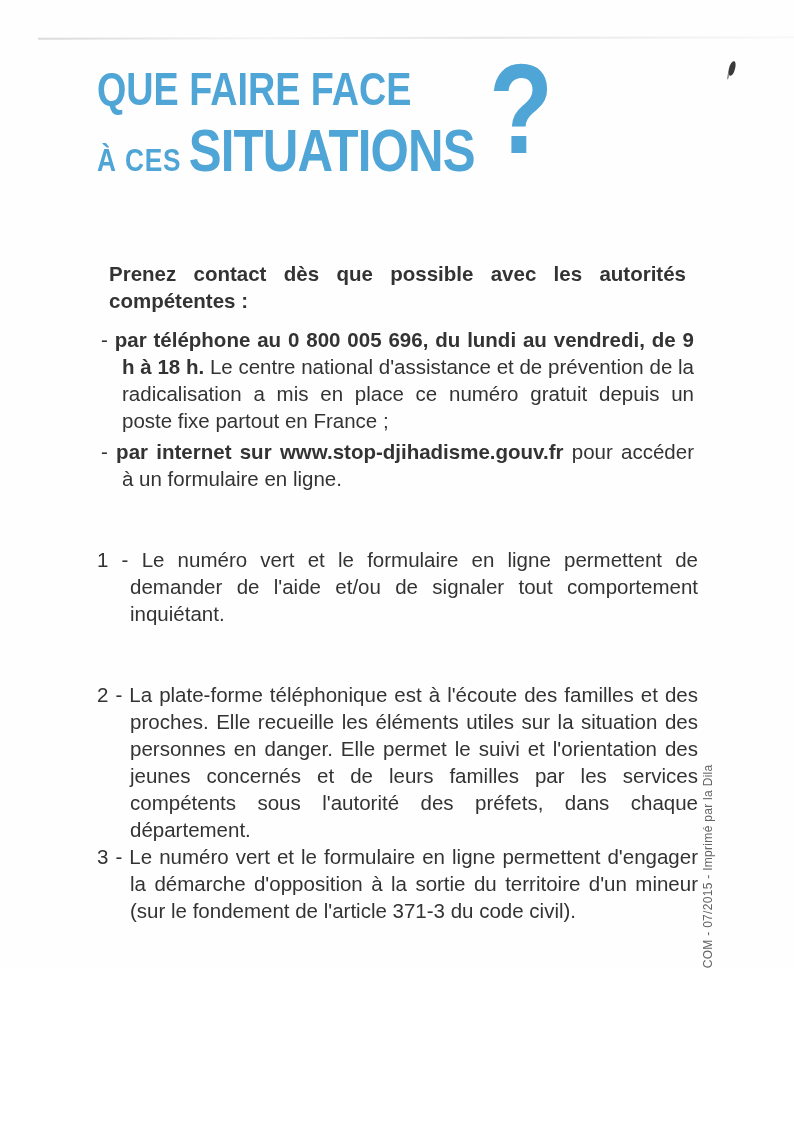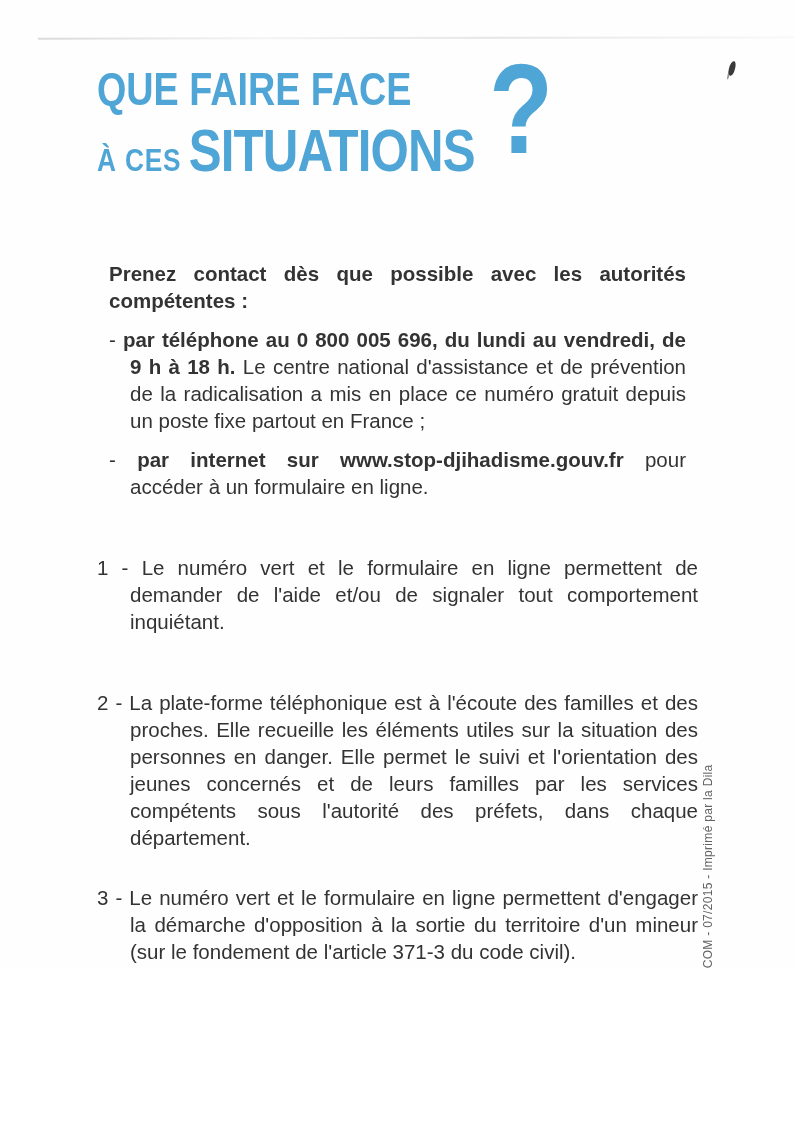--- a/index.html
+++ b/index.html
@@ -111,32 +111,32 @@
     font-size: 20.5px;
     line-height: 27px;
     text-align: justify;
     color: #333333;
   }
   .intro-heading {
     font-weight: 700;
     margin: 12px;
   }
   .dash-item {
-    margin: 12px;
+    margin: 4px;
     padding-left: 21px;
     text-indent: -21px;
   }
   .bold { font-weight: 700; }
   .numbered {
     margin: 0;
     padding-left: 33px;
     text-indent: -33px;
   }
   .gap-lg { margin-top: 54px; }
-  .gap-md { margin-top: 33px; }
+  .gap-md { }
 
   
   .footer-note {
     position: absolute;
     left: 0;
     top: 998px;
     width: 794px;
     text-align: center;
     font-size: 15.5px;
     color: #3c3c3c;

